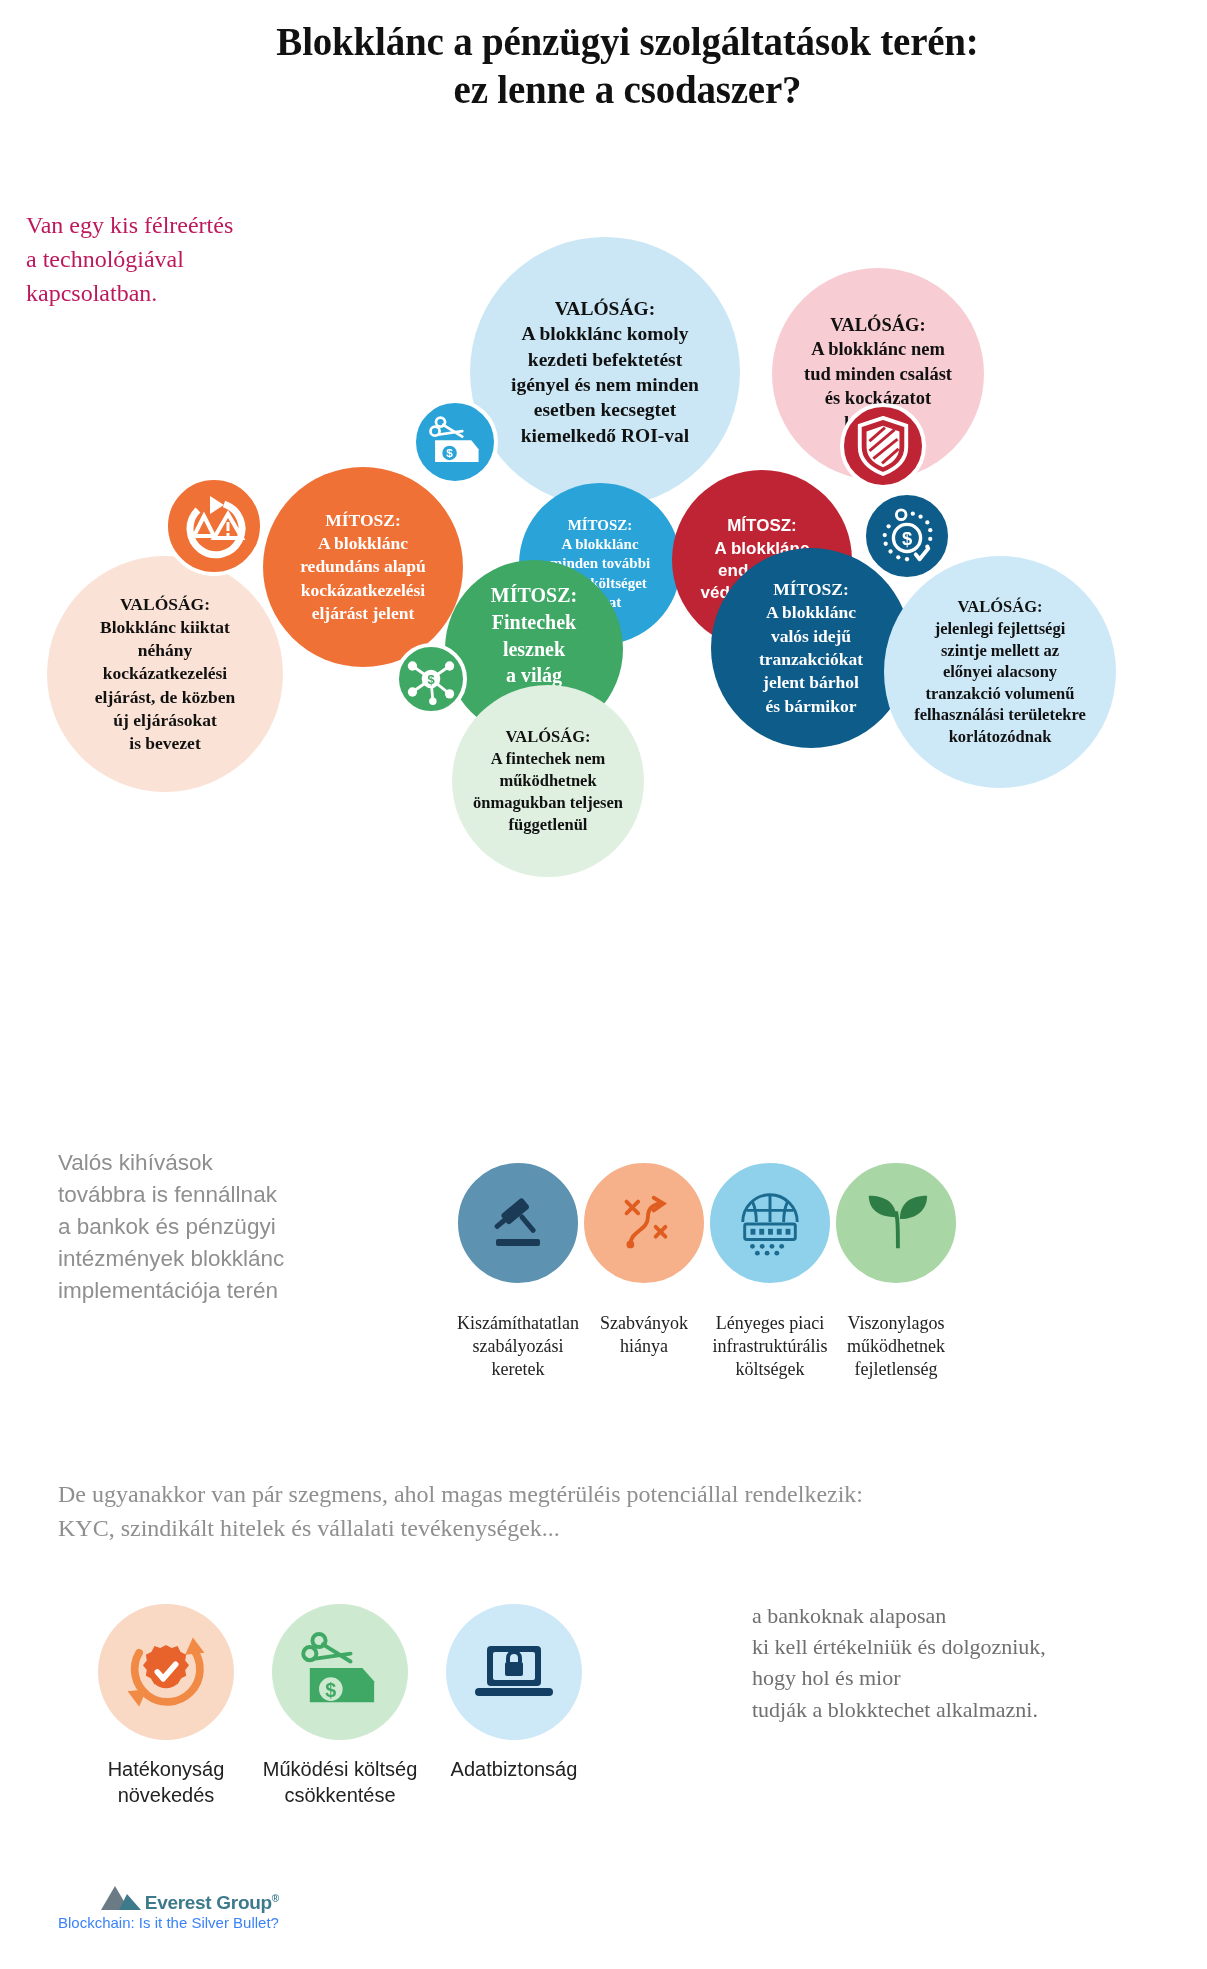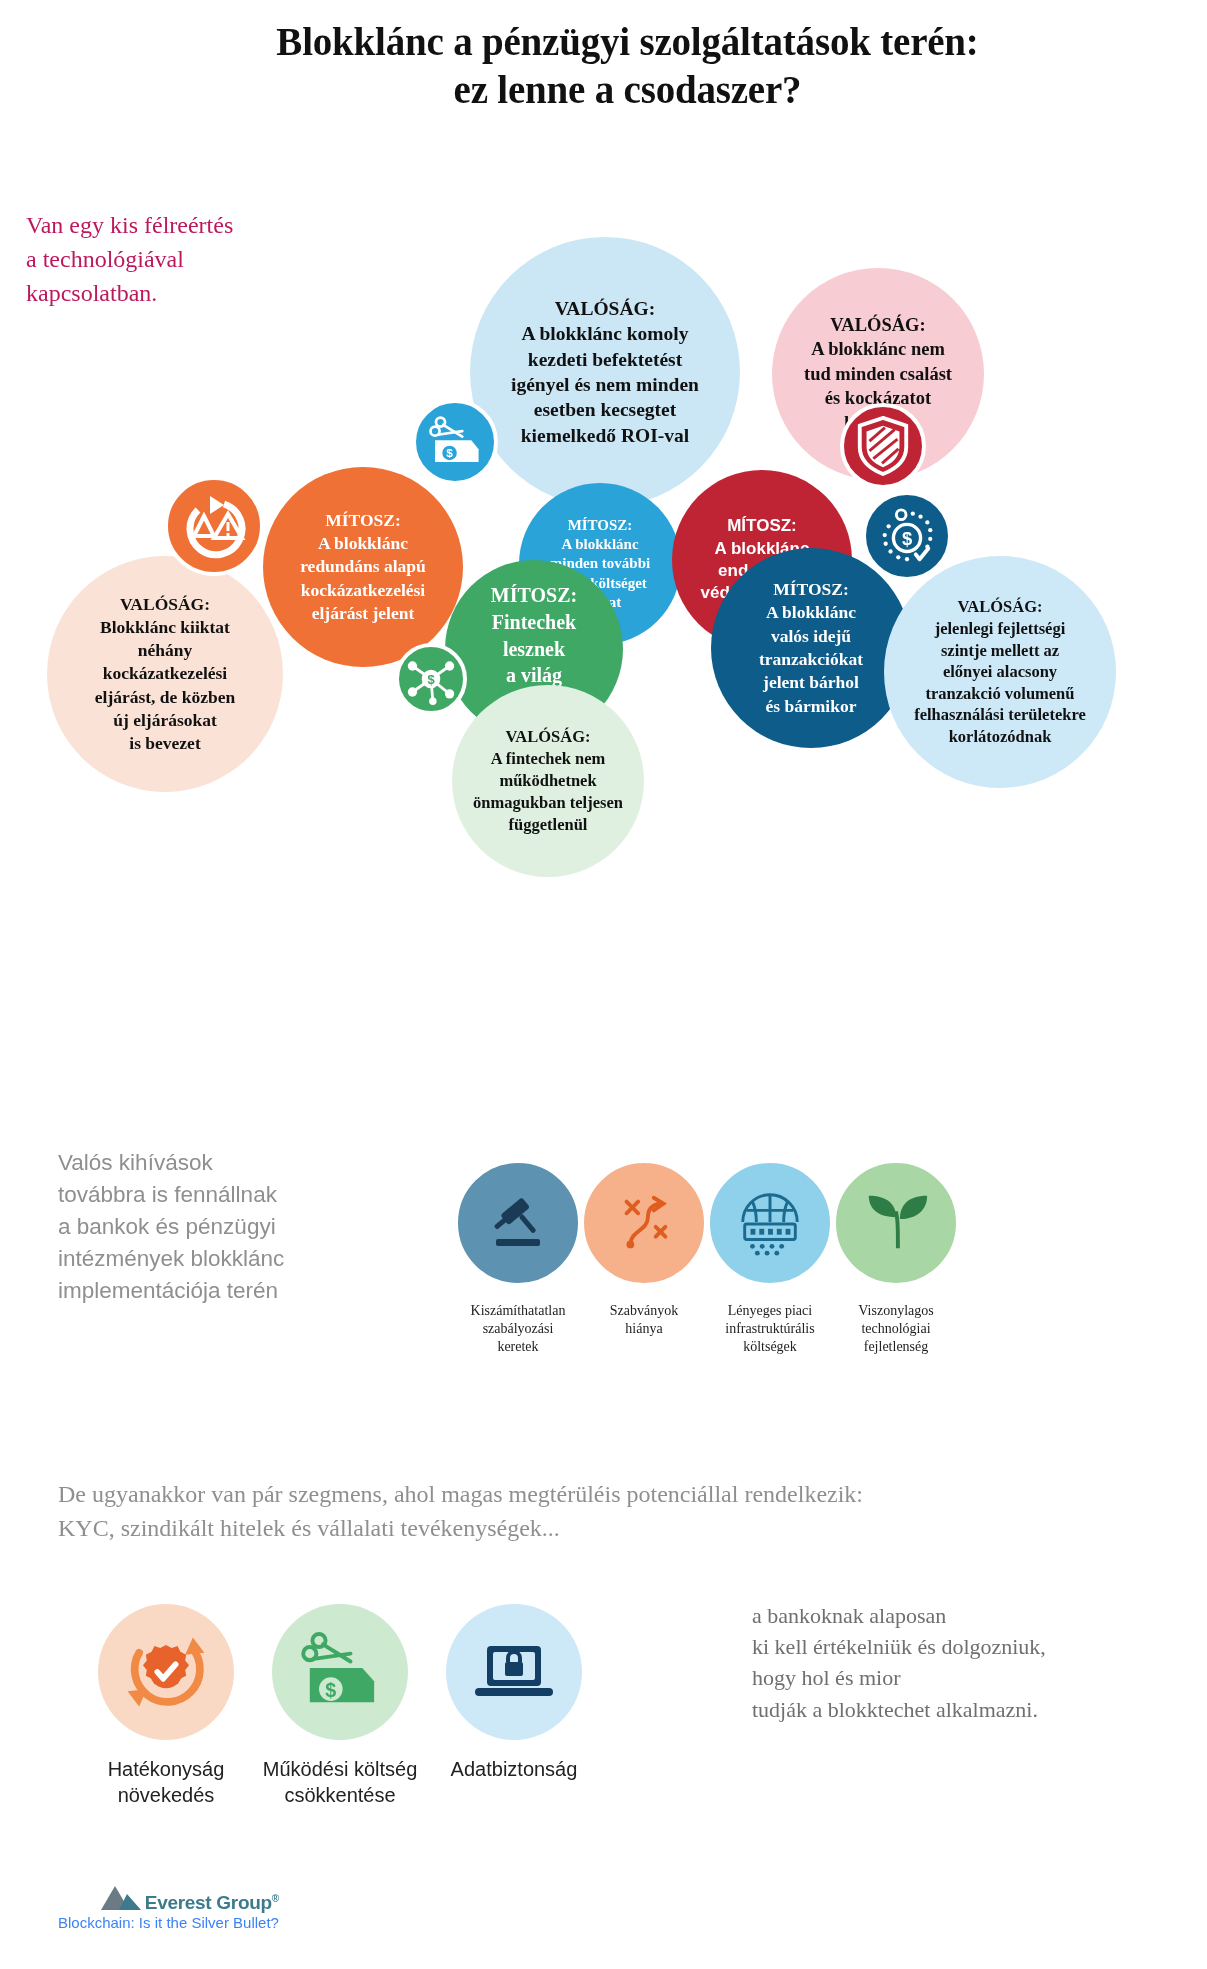--- a/index.html
+++ b/index.html
@@ -132,23 +132,23 @@
     top: 1160px; left: 455px;
     display: flex;
   }
   .chal-item { width: 126px; text-align: center; }
   .chal-circle {
     width: 126px; height: 126px; border-radius: 50%;
     display: flex; align-items: center; justify-content: center;
     border: 3px solid #ffffff;
   }
   .chal-caption {
-    margin-top: 16px;
-    font-family: "Liberation Serif", serif;
-    font-size: 14px;
+    margin-top: 26px;
+    font-family: "Liberation Serif", serif;
+    font-size: 18px;
     line-height: 1.28;
     color: #222222;
   }
 
   
   #segment-note {
     position: absolute;
     top: 1477px; left: 58px;
     width: 1100px;
     font-family: "Liberation Serif", serif;
@@ -490,21 +490,21 @@
     <div class="chal-circle" style="background:#a8d6a4">
       <svg width="70" height="70" viewBox="0 0 72 72" aria-hidden="true">
         <g fill="#2f7d46">
           <path d="M36 62 C36 44 36 34 34 24 h4 C40 34 40 44 40 62 Z"></path>
           <path d="M36 30 C18 30 8 22 8 8 C26 8 36 16 36 30 Z"></path>
           <path d="M40 32 C58 32 68 22 68 8 C48 8 40 18 40 32 Z"></path>
         </g>
       </svg>
     </div>
     <div class="chal-caption nowrap">Viszonylagos
-technológiai
+működhetnek
 fejletlenség</div>
   </div>
 </div>
 
 <div id="segment-note" class="nowrap">De ugyanakkor van pár szegmens, ahol magas megtérüléis potenciállal rendelkezik:
 KYC, szindikált hitelek és vállalati tevékenységek...</div>
 
 <div id="benefits-row">
 
   <div class="ben-item">

